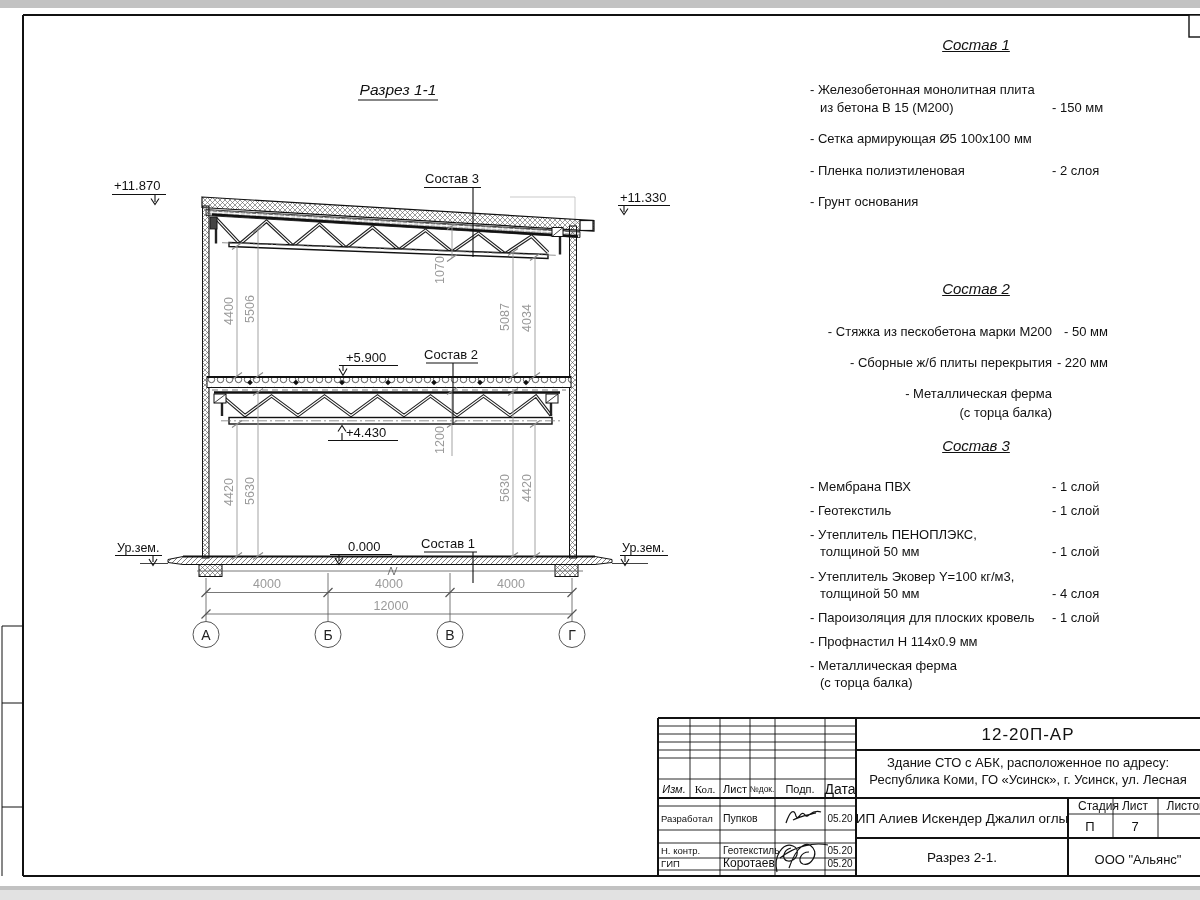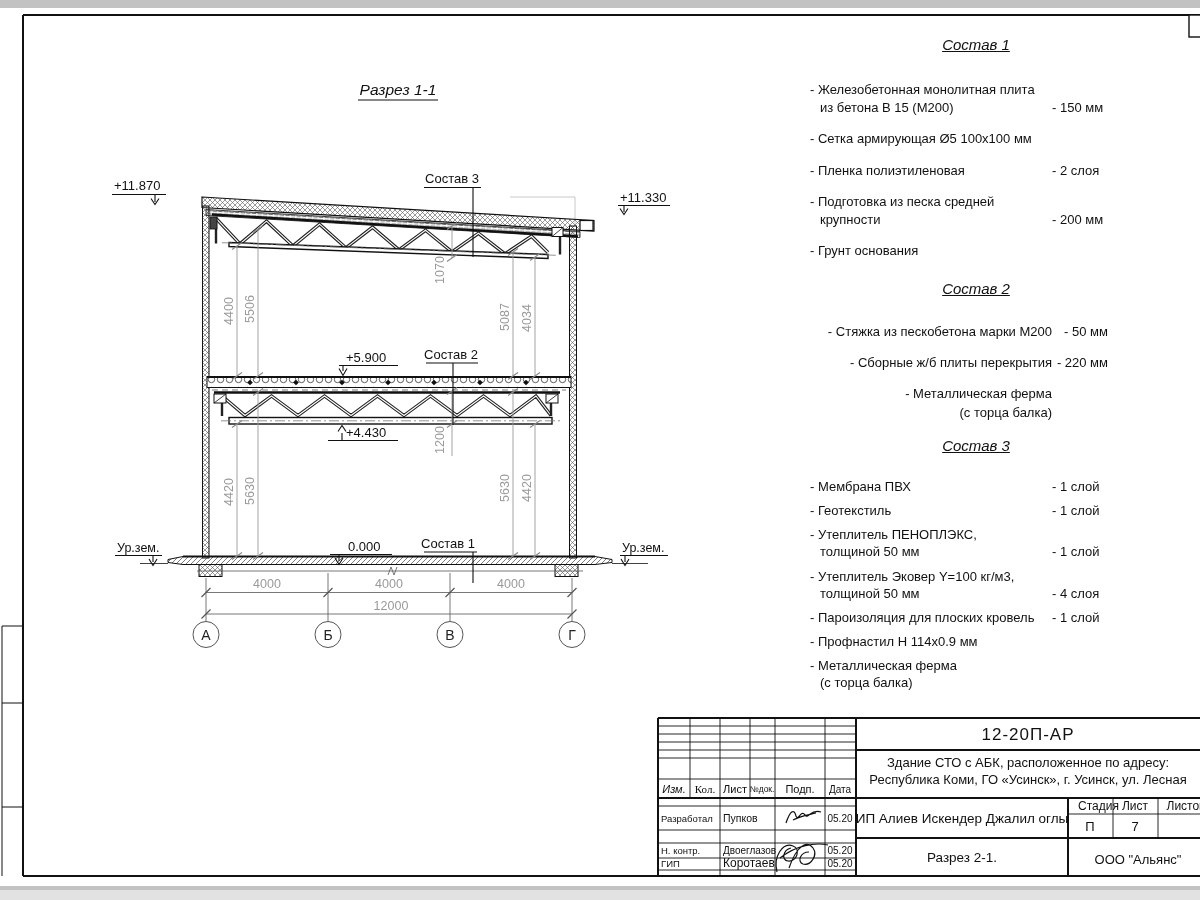--- a/index.html
+++ b/index.html
@@ -241,25 +241,20 @@
     </div>
   <div class="li">
       <div class="li-t">- Сетка армирующая Ø5 100х100 мм</div>
       <div class="li-v"></div>
     </div>
   <div class="li">
       <div class="li-t">- Пленка полиэтиленовая</div>
       <div class="li-v">-  2 слоя</div>
     </div>
   <div class="li">
-      <div class="li-t">- Подготовка из песка средней
-крупности</div>
-      <div class="li-v">- 200 мм</div>
-    </div>
-  <div class="li">
       <div class="li-t">- Грунт основания</div>
       <div class="li-v"></div>
     </div>
 </div>
 
 <div class="list" id="list2">
   <div class="list-title">Состав 2</div>
   <div class="li">
       <div class="li-t">- Стяжка из пескобетона марки М200</div>
       <div class="li-v">- 50 мм</div>
@@ -321,26 +316,26 @@
   <div class="tc" style="left:1090px; top:826px; font-size:13px;">П</div>
   <div class="tc" style="left:1135px; top:826px; font-size:13px;">7</div>
   <div class="tc" style="left:962px; top:857px; font-size:13.5px;">Разрез 2-1.</div>
   <div class="tc" style="left:1138px; top:859px; font-size:13px;">ООО "Альянс"</div>
 
   <div class="tc" style="left:674px; top:789px; font-size:11px;font-style:italic;">Изм.</div>
   <div class="tc" style="left:705px; top:789px; font-size:11px;font-family:Liberation Serif, serif;">Кол.</div>
   <div class="tc" style="left:735px; top:789px; font-size:11px;">Лист</div>
   <div class="tc" style="left:762px; top:789px; font-size:8.5px;">№док.</div>
   <div class="tc" style="left:800px; top:789px; font-size:11px;">Подп.</div>
-  <div class="tc" style="left:840px; top:789px; font-size:10px;">Дата</div>
+  <div class="tc" style="left:840px; top:789px; font-size:14px;">Дата</div>
 
   <div class="tl" style="left:661px; top:818px; font-size:9.5px;">Разработал</div>
   <div class="tl" style="left:723px; top:818px; font-size:10.5px;">Пупков</div>
   <div class="tc" style="left:840px; top:818px; font-size:10px;">05.20</div>
 
   <div class="tl" style="left:661px; top:850px; font-size:9.5px;">Н. контр.</div>
-  <div class="tl" style="left:723px; top:850px; font-size:10px;">Двоеглазов</div>
+  <div class="tl" style="left:723px; top:850px; font-size:10px;">Геотекстиль</div>
   <div class="tc" style="left:840px; top:850px; font-size:10px;">05.20</div>
 
   <div class="tl" style="left:661px; top:863px; font-size:9.5px;">ГИП</div>
   <div class="tl" style="left:723px; top:863px; font-size:12px;">Коротаев</div>
   <div class="tc" style="left:840px; top:863px; font-size:10px;">05.20</div>
 </div>
 
 </body></html>

